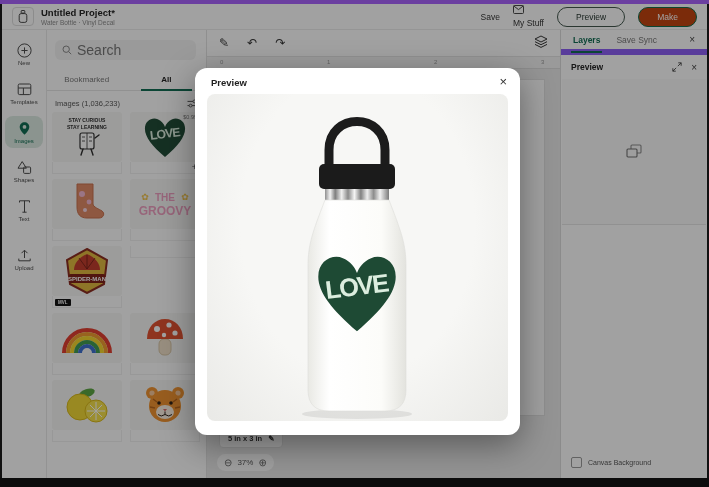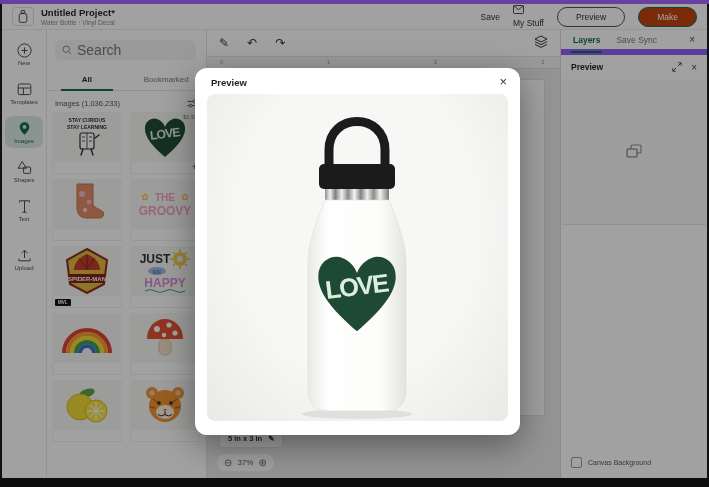--- a/index.html
+++ b/index.html
@@ -164,22 +164,22 @@
 
     <div class="panel">
       <div class="search-box">
         <svg width="10" height="10" viewBox="0 0 10 10">
             <circle cx="4.2" cy="4.2" r="3.2" fill="none" stroke="#888" stroke-width="1"></circle>
             <path d="M6.6,6.6 L9.2,9.2" stroke="#888" stroke-width="1"></path>
           </svg>
         <input type="text" placeholder="Search" style="">
       </div>
       <div class="tabs">
+        <div class="tab">Bookmarked</div>
         <div class="tab sel">All</div>
-        <div class="tab">Bookmarked</div>
       </div>
       <div class="results-row">
         <span class="results-label">Images (1,036,233)</span>
         <span class="filter-ico">
           <svg width="11" height="9" viewBox="0 0 11 9">
               <path d="M0.5,2.4 h10 M0.5,6.6 h10" stroke="#555" stroke-width="1"></path>
               <circle cx="7.4" cy="2.4" r="1.4" fill="#fff" stroke="#555" stroke-width="0.9"></circle>
               <circle cx="3.6" cy="6.6" r="1.4" fill="#fff" stroke="#555" stroke-width="0.9"></circle>
             </svg>
         </span>
@@ -243,34 +243,20 @@
               <path d="M23,7 v14 M15,10 l8,11 M31,10 l-8,11" stroke="#6f1d14" stroke-width="0.8"></path>
               <rect x="5" y="26" width="36" height="9" rx="1.5" fill="#7E1F16"></rect>
               <text x="23" y="33" text-anchor="middle" font-size="6" font-weight="bold" fill="#fff">SPIDER-MAN</text>
             </svg>
           </div>
           <div class="tile-foot">
             <span class="mvl">MVL</span>
           </div>
         </div>
         <div class="tile" style="left:78px;top:134px;">
-          <div class="tile-img">
-            <svg width="56" height="48" viewBox="0 0 56 48">
-              <circle cx="43" cy="12" r="7" fill="#F2CB4A"></circle>
-              <g stroke="#caa32e" stroke-width="1">
-                  <path d="M43,2 v3 M43,19 v3 M33,12 h3 M50,12 h3 M36,5 l2,2 M48,17 l2,2 M50,5 l-2,2 M38,17 l-2,2"></path>
-                </g>
-              <circle cx="43" cy="12" r="3" fill="#e8effa"></circle>
-              <text x="18" y="16" text-anchor="middle" font-size="12" font-weight="bold" fill="#2e2e2e">JUST</text>
-              <ellipse cx="20" cy="24" rx="9" ry="4" fill="#9DB8E8"></ellipse>
-              <text x="20" y="26.5" text-anchor="middle" font-size="6" font-weight="bold" fill="#5874a8">BE</text>
-              <text x="28" y="40" text-anchor="middle" font-size="12" font-weight="bold" fill="#D58AD0">HAPPY</text>
-              <path d="M8,44 q5,-3 10,0 q5,3 10,0 q5,-3 10,0 q5,3 10,0" fill="none" stroke="#3f9b8f" stroke-width="1"></path>
-            </svg>
-          </div>
           <div class="tile-foot"></div>
         </div>
 
         <div class="tile" style="left:0;top:201px;">
           <div class="tile-img">
             <svg width="52" height="30" viewBox="0 0 52 30">
               <path d="M3,30 a23,23 0 0 1 46,0" fill="none" stroke="#E23D2E" stroke-width="4"></path>
               <path d="M7,30 a19,19 0 0 1 38,0" fill="none" stroke="#F09C2E" stroke-width="4"></path>
               <path d="M11,30 a15,15 0 0 1 30,0" fill="none" stroke="#F5D52B" stroke-width="4"></path>
               <path d="M15,30 a11,11 0 0 1 22,0" fill="none" stroke="#3F9B4F" stroke-width="4"></path>

